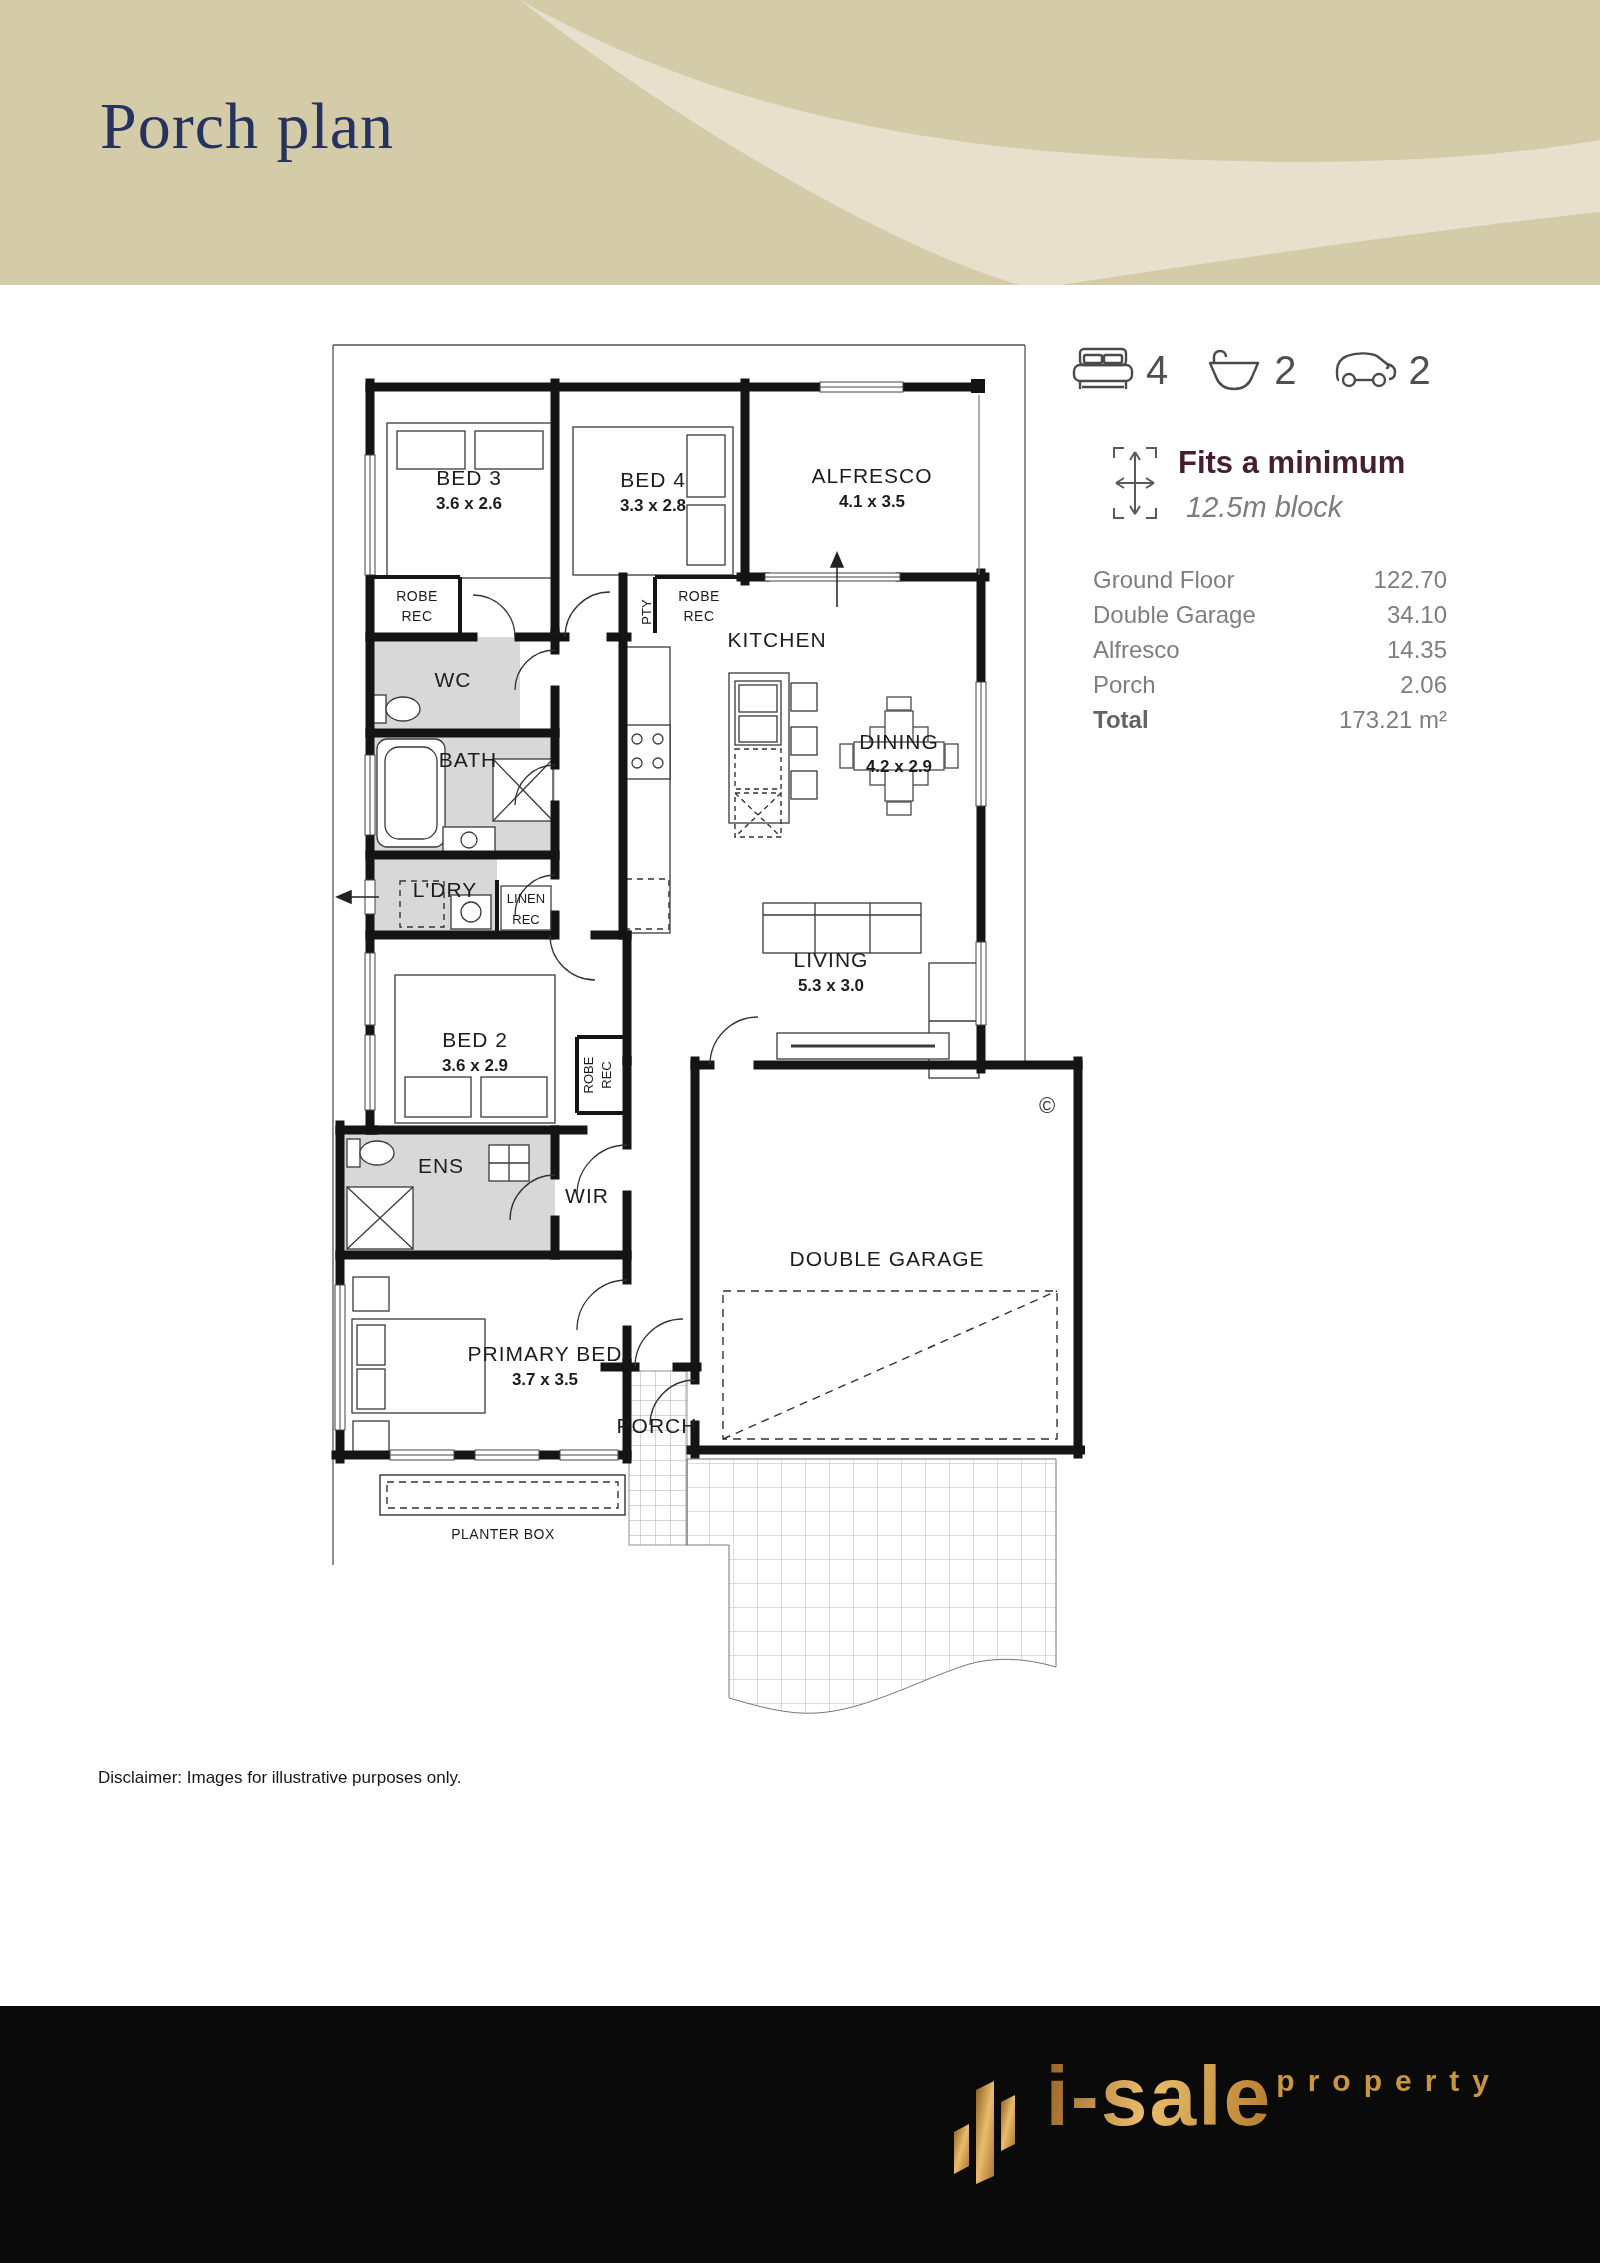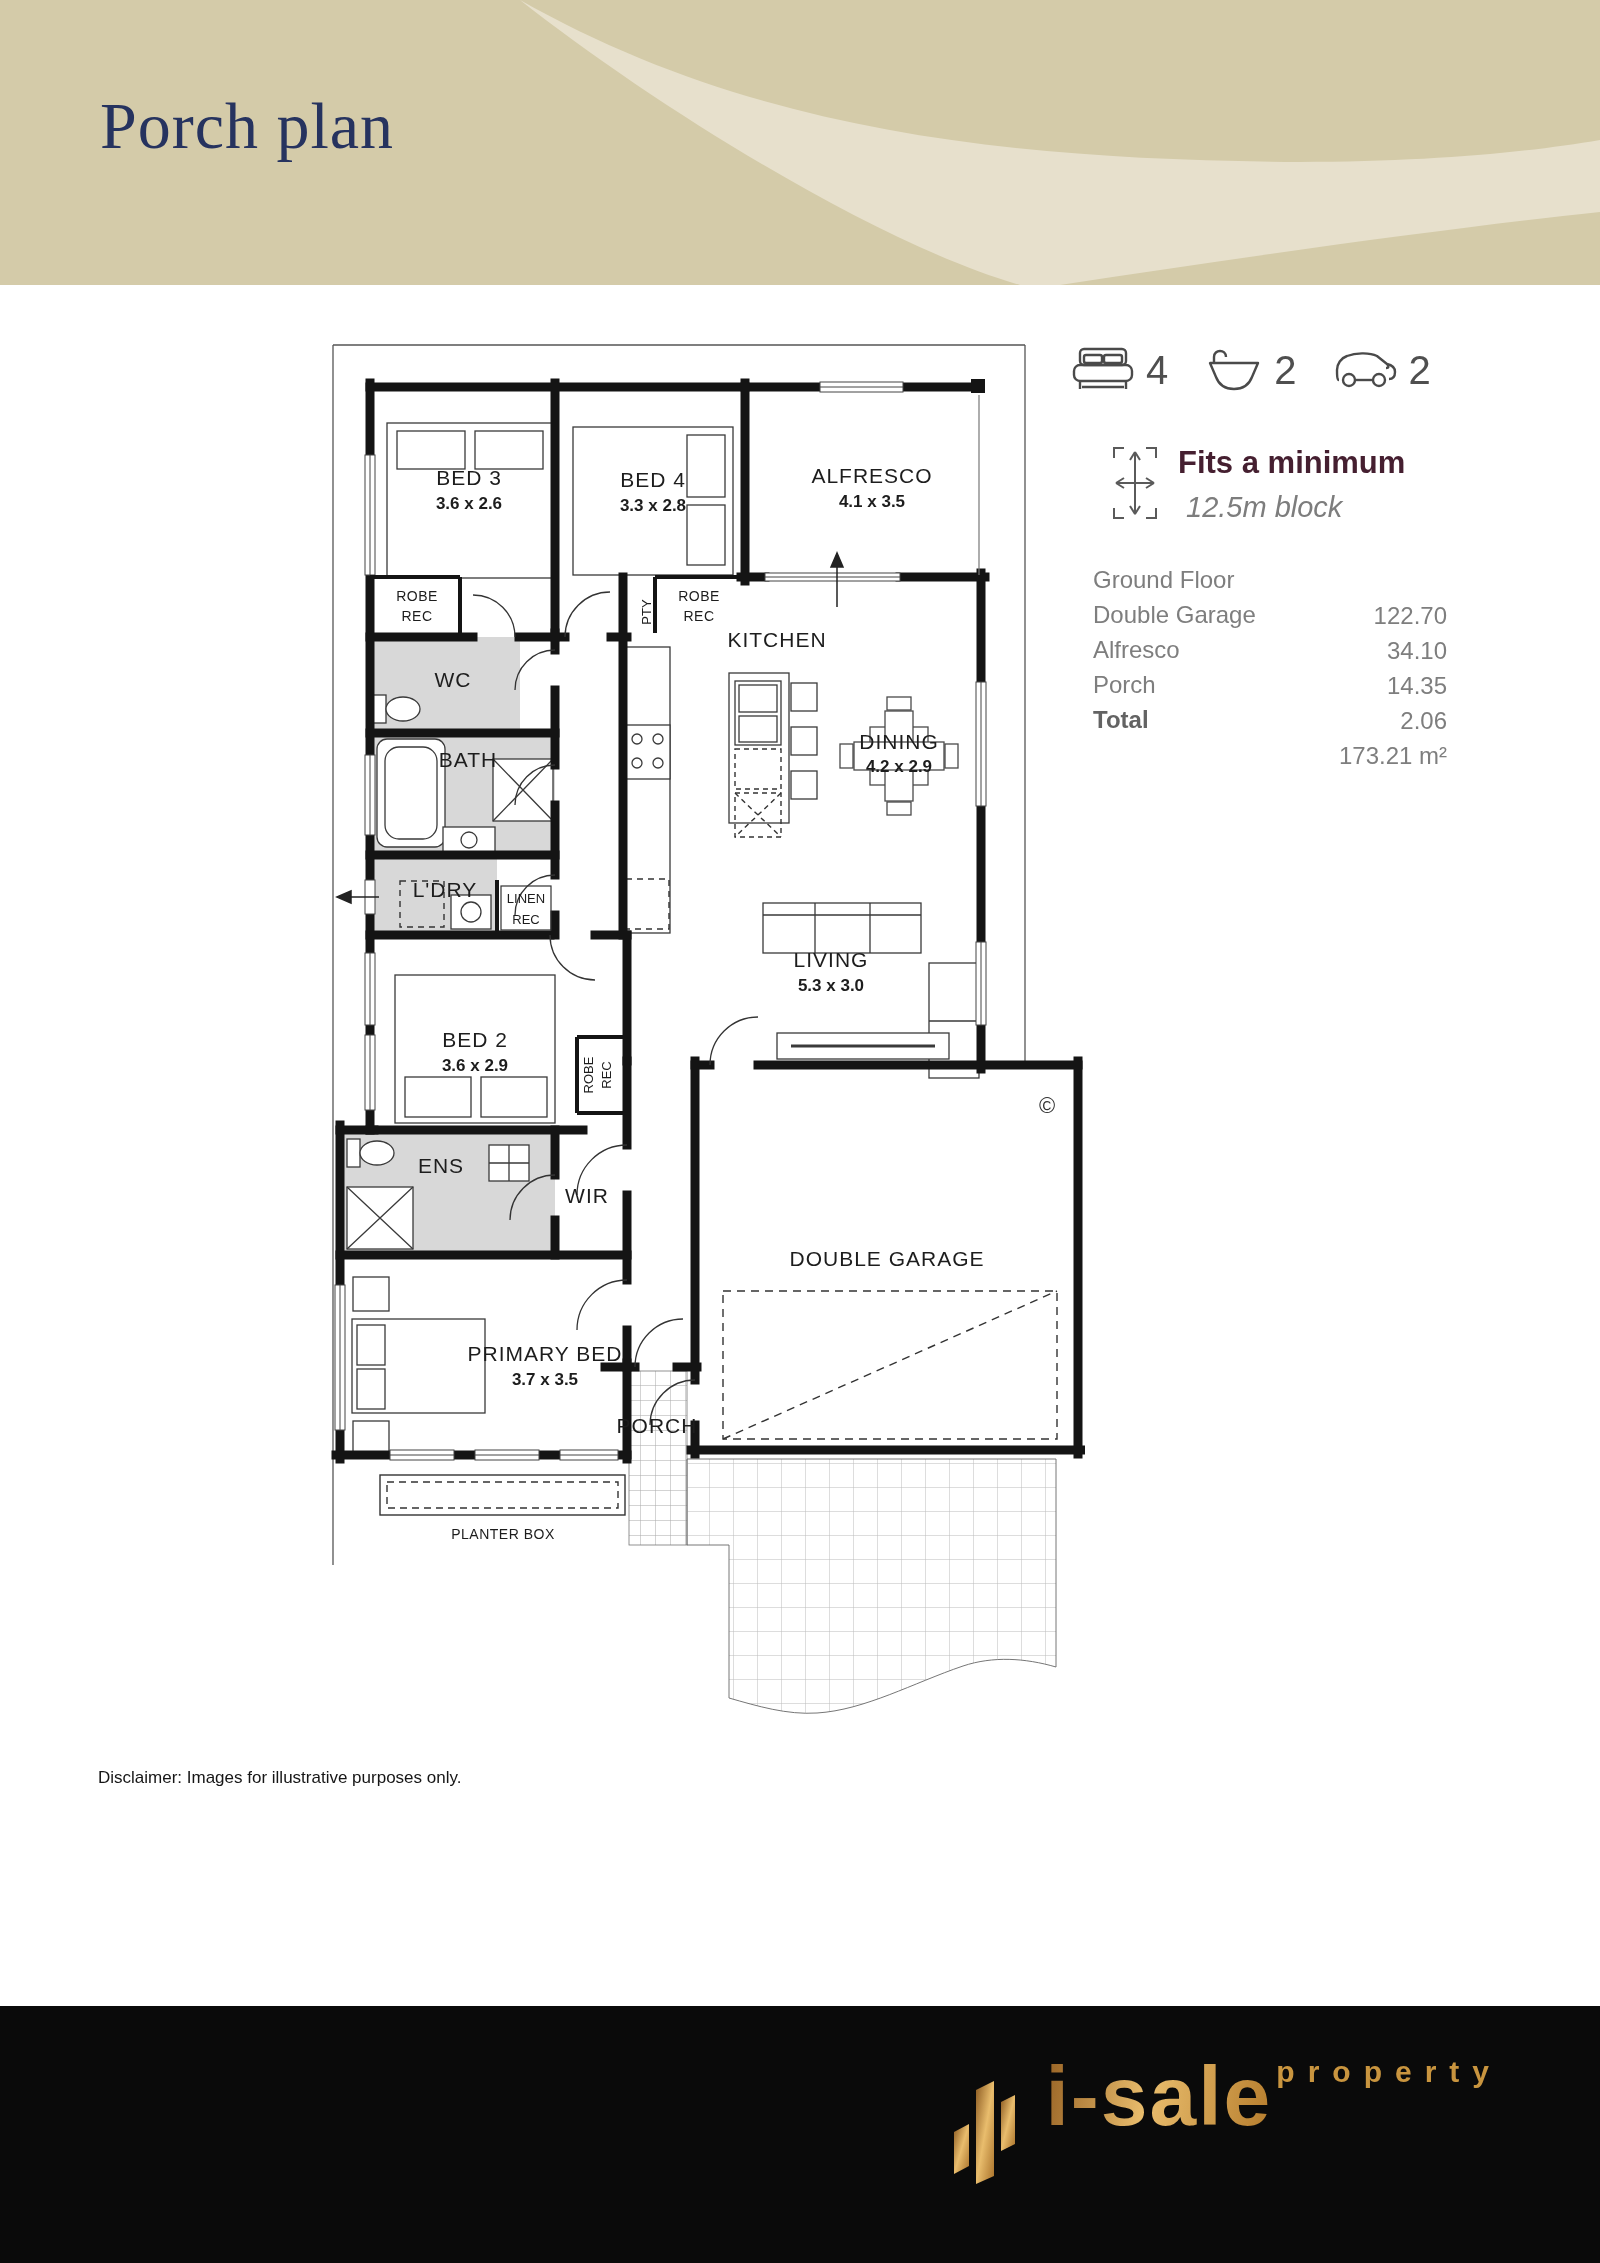--- a/index.html
+++ b/index.html
@@ -28,35 +28,35 @@
   
   .stats-row{position:absolute;left:1072px;top:342px;display:flex;align-items:center;gap:12px;}
   .stat-num{font-size:40px;color:#4f4f4f;line-height:56px;}
   .stat-gap{width:14px;}
   .fit{position:absolute;left:1112px;top:446px;display:flex;gap:20px;align-items:flex-start;}
   .fit-text .fit-title{font-size:31px;font-weight:bold;color:#451f30;line-height:34px;margin:0;}
   .fit-text .fit-sub{font-size:29px;color:#7d7d7d;line-height:38px;margin:8px;font-style:italic;}
   .areas{position:absolute;left:1093px;top:566px;width:354px;font-size:24px;color:#7e7e7e;}
   .arow{display:flex;height:35px;align-items:flex-start;}
   .arow .lbl{flex:1;}
-  .arow .val{width:120px;text-align:right;margin-top:36px;}
+  .arow .val{width:120px;text-align:right;}
   .arow.total .lbl{color:#636363;font-weight:bold;}
   .arow.total .val{width:160px;}
 
   
   .disclaimer{position:absolute;left:98px;top:1768px;font-size:17px;color:#161616;margin:0;}
 
   
   .footer{position:absolute;left:0;top:2006px;width:1600px;height:257px;background:#0a0a0a;}
   .brand{position:absolute;right:98px;top:48px;display:flex;align-items:flex-start;gap:26px;}
   .brand-text{display:flex;align-items:flex-start;}
   .brand-name{font-size:84px;font-weight:bold;line-height:84px;letter-spacing:2px;
               background:linear-gradient(100deg,#976224 0%,#e9bd6d 45%,#b57c2c 100%);
               -webkit-background-clip:text;background-clip:text;color:transparent;}
-  .brand-sub{font-size:30px;font-weight:600;letter-spacing:13px;color:#c9953f;margin-top:1px;margin-left:4px;}
+  .brand-sub{font-size:30px;font-weight:600;letter-spacing:13px;color:#c9953f;margin-top:10px;margin-left:4px;}
 </style>
 </head>
 <body>
 
 <div class="page">
 
   <div class="header">
     <svg width="1600" height="285" viewBox="0 0 1600 285" preserveAspectRatio="none">
       <path d="M520,0 C750,130 1000,160 1300,162 C1430,162 1530,152 1600,140
                L1600,212 C1450,228 1250,256 1060,285 L1020,285

